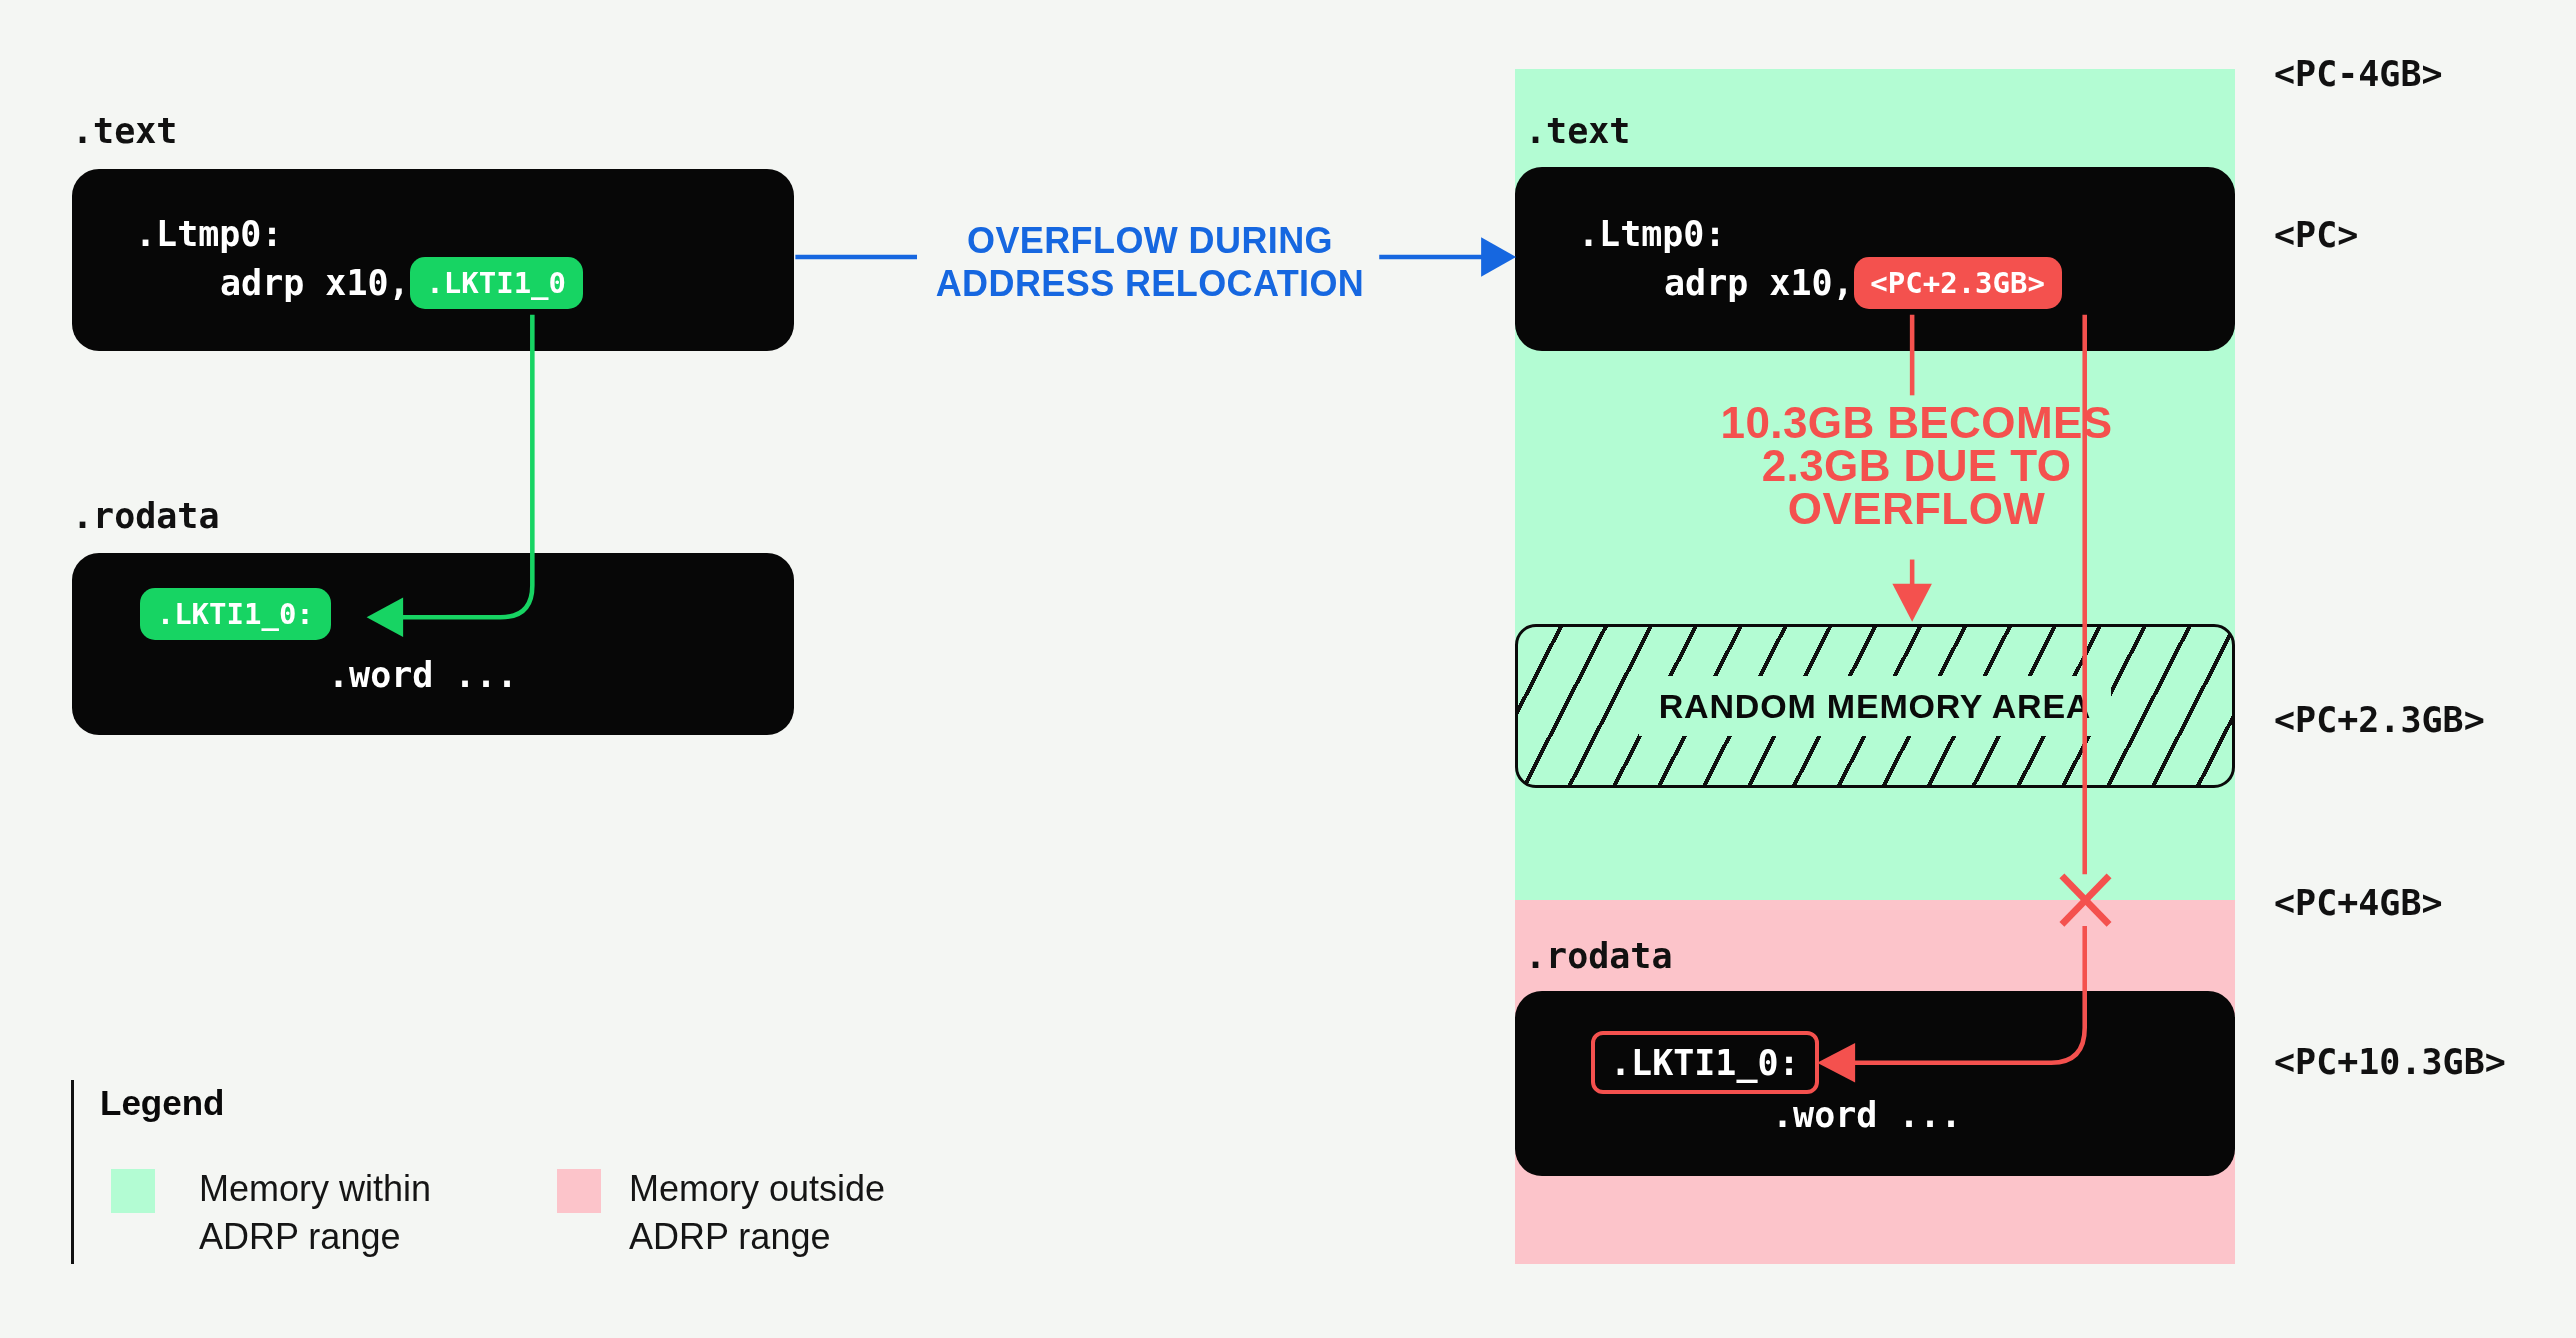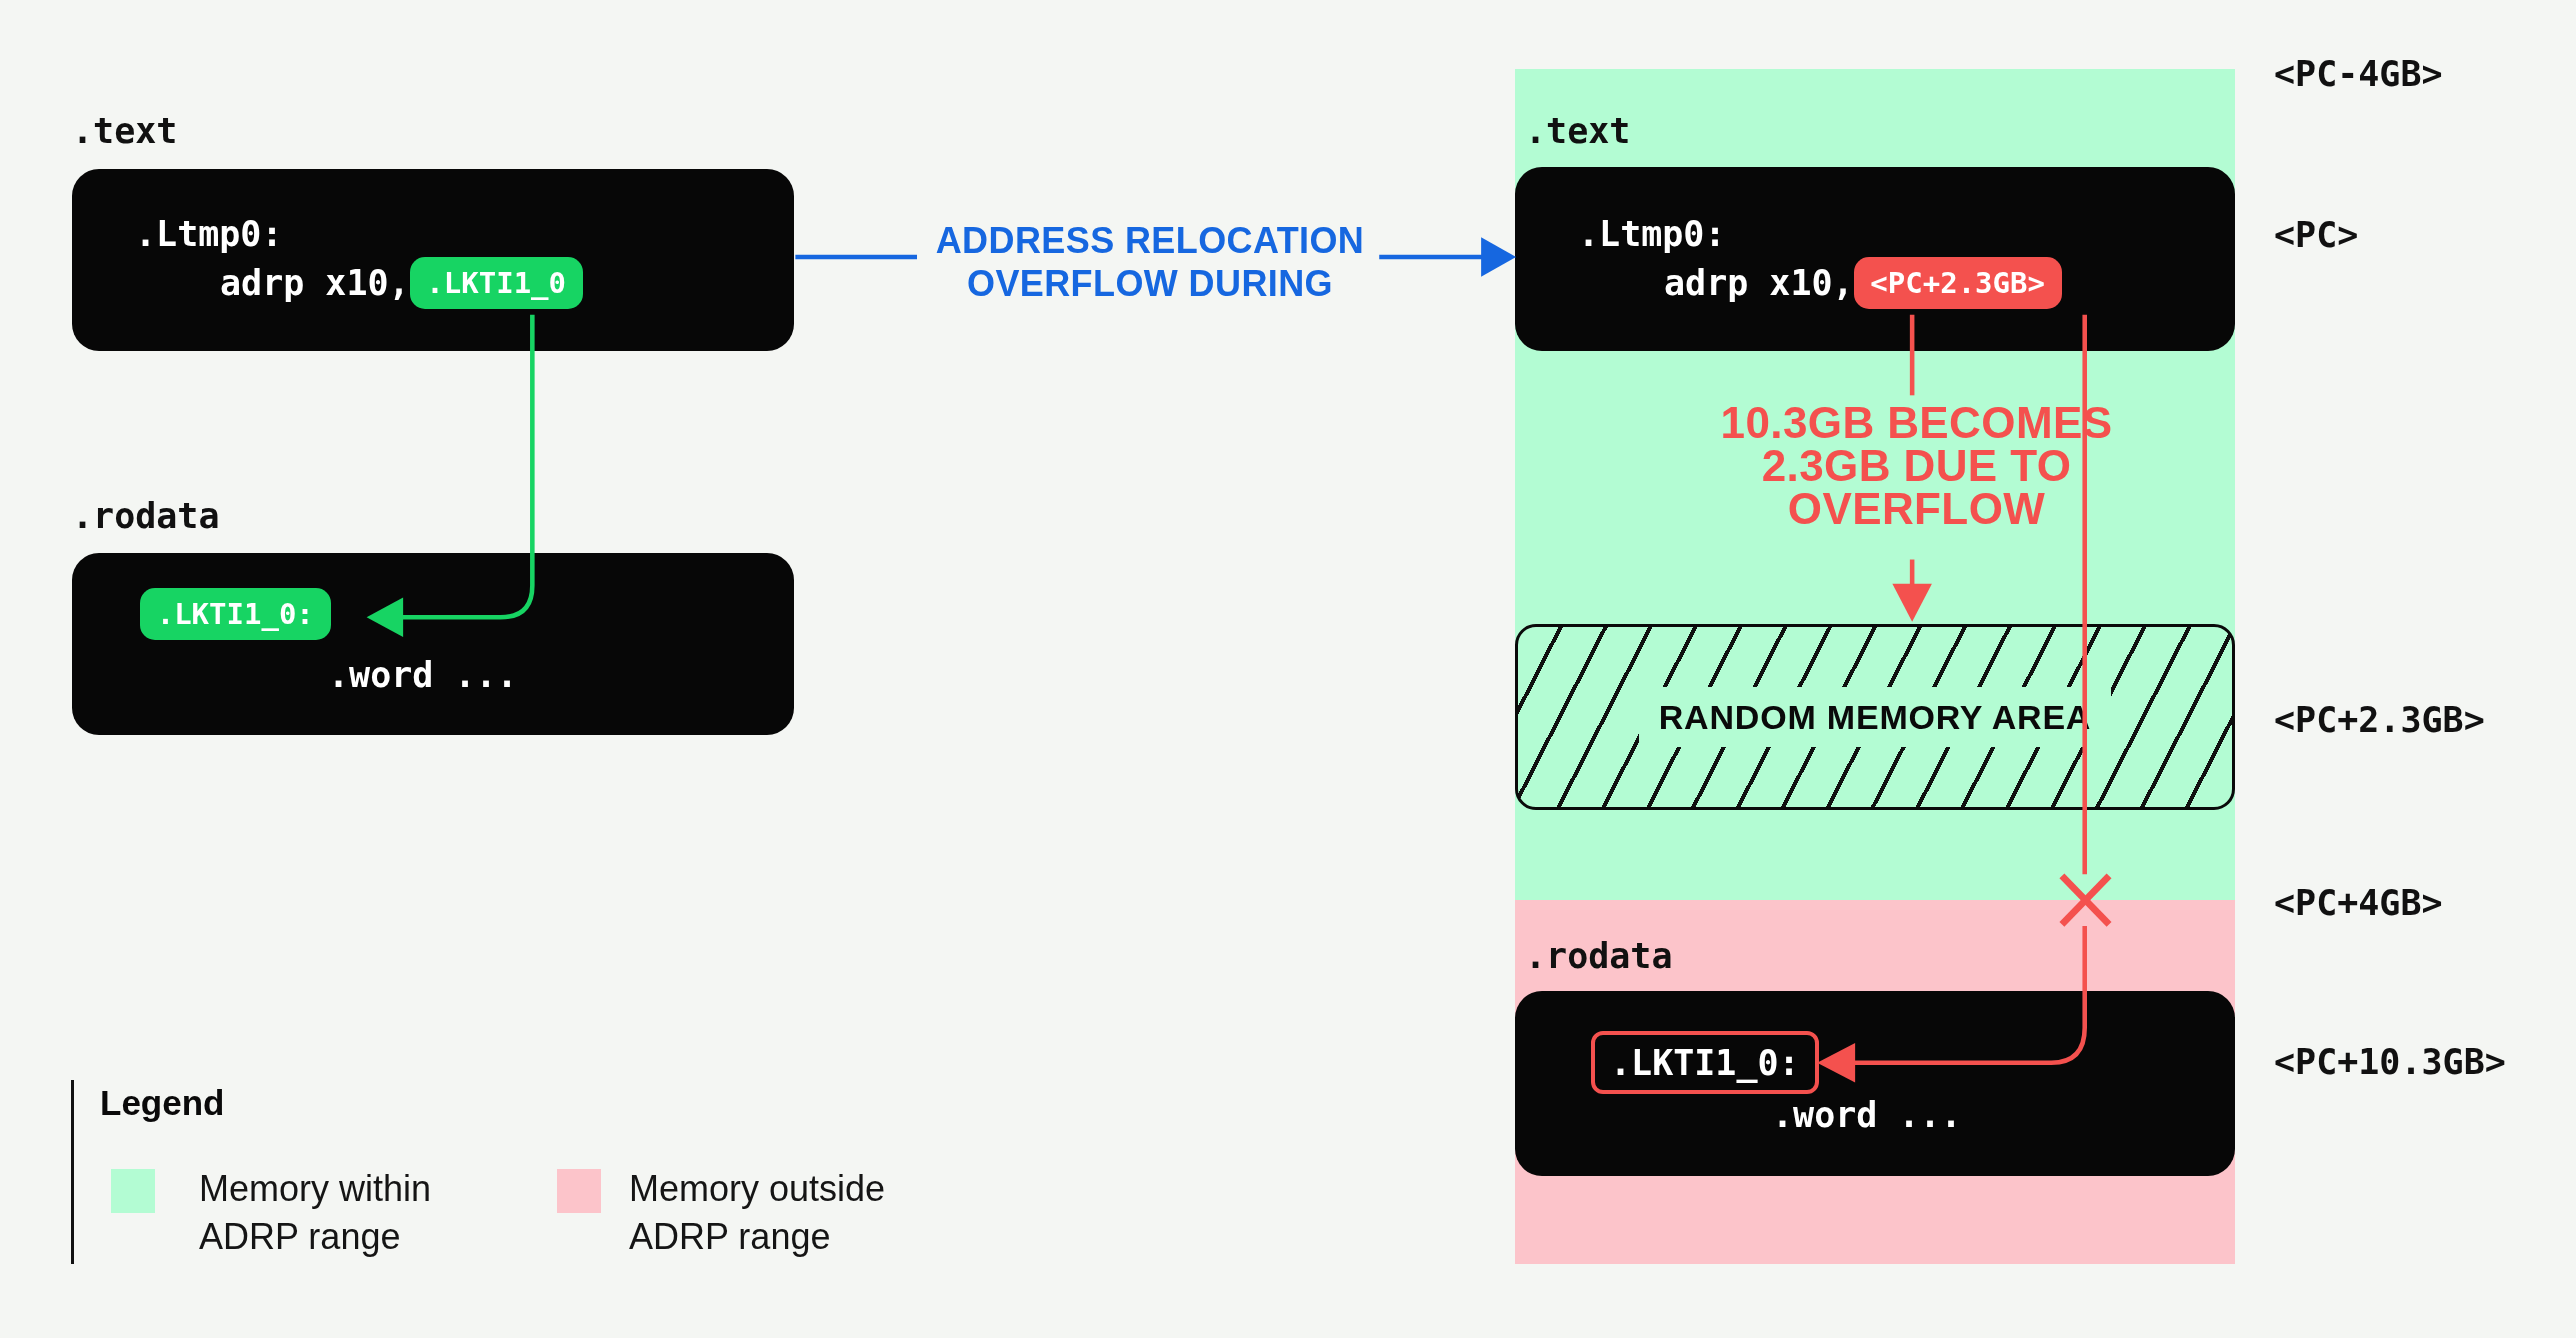--- a/index.html
+++ b/index.html
@@ -49,40 +49,40 @@
     <span class="mono pill pill-green">.LKTI1_0</span>
   </div>
 
   <div class="abs mono section-label" style="left:72px;top:496px;">.rodata</div>
 
   <div class="abs code-box" style="left:72px;top:553px;width:722px;height:182px;"></div>
   <div class="abs mono pill pill-green" style="left:140px;top:588px;">.LKTI1_0:</div>
   <div class="abs mono code-line" style="left:328px;top:655px;">.word ...</div>
 
   <div class="abs sans blue-caption" style="left:912px;top:219px;width:476px;">
+    <div>OVERFLOW DURING</div>
     <div>ADDRESS RELOCATION</div>
-    <div>OVERFLOW DURING</div>
   </div>
 
   <div class="abs mono section-label" style="left:1525px;top:111px;">.text</div>
 
   <div class="abs code-box" style="left:1515px;top:167px;width:720px;height:184px;"></div>
   <div class="abs mono code-line" style="left:1578px;top:214px;">.Ltmp0:</div>
   <div class="abs code-row" style="left:1664px;top:251px;">
     <span class="mono code-line">adrp x10,</span>
     <span class="mono pill pill-red">&lt;PC+2.3GB&gt;</span>
   </div>
 
   <div class="abs sans red-note" style="left:1673px;top:401px;width:487px;">
     <div>10.3GB BECOMES</div>
     <div>2.3GB DUE TO</div>
     <div>OVERFLOW</div>
   </div>
 
-  <div class="abs hatch-box sans" style="left:1515px;top:624px;width:720px;height:186px;">
+  <div class="abs hatch-box sans" style="left:1515px;top:624px;width:720px;height:164px;">
     <span class="hatch-label">RANDOM MEMORY AREA</span>
   </div>
 
   <div class="abs mono section-label" style="left:1525px;top:936px;">.rodata</div>
 
   <div class="abs code-box" style="left:1515px;top:991px;width:720px;height:185px;"></div>
   <div class="abs mono pill-outline" style="left:1591px;top:1031px;">.LKTI1_0:</div>
   <div class="abs mono code-line" style="left:1772px;top:1095px;">.word ...</div>
 
   <div class="abs mono addr-label" style="left:2274px;top:54px;">&lt;PC-4GB&gt;</div>

